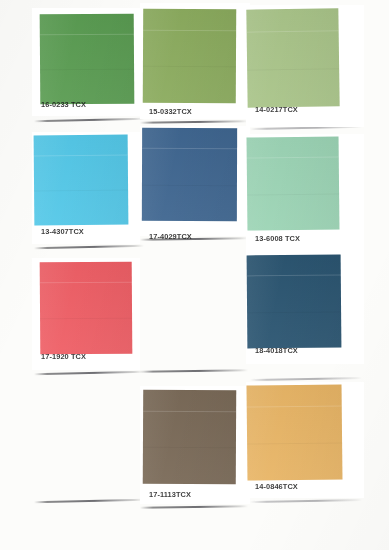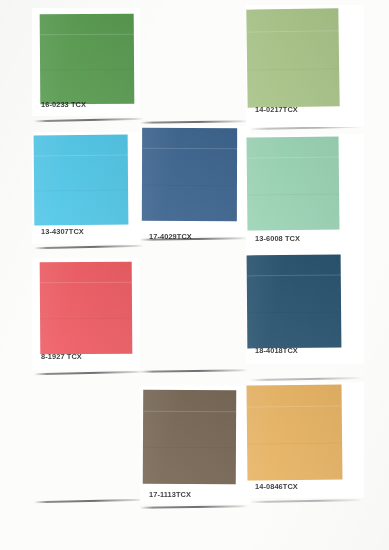--- a/index.html
+++ b/index.html
@@ -96,20 +96,29 @@
     <div class="swatch-card" style="left: 32px; top: 8px; width: 108px; height: 108px;">
       <div class="card-paper"></div>
       <div class="chip" style="left: 8px; top: 6px; width: 94px; height: 90px; background: rgb(90, 156, 82); transform: rotate(-0.4deg);">
         <div class="chip-tex"></div>
         <div class="chip-crease c1"></div>
         <div class="chip-crease c2"></div>
       </div>
       <div class="code-label" style="top: 92px;">16-0233 TCX</div>
     </div>
     <div class="card-shadow" style="left: 140px; top: 121px; width: 108px; transform: rotate(-0.9deg);"></div>
+    <div class="swatch-card" style="left: 140px; top: 3px; width: 110px; height: 116px;">
+      <div class="card-paper"></div>
+      <div class="chip" style="left: 3px; top: 6px; width: 93px; height: 94px; background: rgb(139, 171, 94); transform: rotate(0.3deg);">
+        <div class="chip-tex"></div>
+        <div class="chip-crease c1"></div>
+        <div class="chip-crease c2"></div>
+      </div>
+      <div class="code-label" style="top: 104px;">15-0332TCX</div>
+    </div>
     <div class="card-shadow soft" style="left: 250px; top: 127px; width: 112px; transform: rotate(-1.2deg);"></div>
     <div class="swatch-card" style="left: 246px; top: 5px; width: 118px; height: 122px;">
       <div class="card-paper"></div>
       <div class="chip" style="left: 1px; top: 4px; width: 92px; height: 98px; background: rgb(169, 196, 137); transform: rotate(-0.8deg);">
         <div class="chip-tex"></div>
         <div class="chip-crease c1"></div>
         <div class="chip-crease c2"></div>
       </div>
       <div class="code-label" style="top: 100px;">14-0217TCX</div>
     </div>
@@ -144,21 +153,21 @@
       <div class="code-label" style="top: 100px;">13-6008 TCX</div>
     </div>
     <div class="card-shadow" style="left: 34px; top: 372px; width: 110px; transform: rotate(-1.3deg);"></div>
     <div class="swatch-card" style="left: 32px; top: 258px; width: 108px; height: 112px;">
       <div class="card-paper"></div>
       <div class="chip" style="left: 8px; top: 4px; width: 92px; height: 92px; background: rgb(239, 95, 102); transform: rotate(-0.4deg);">
         <div class="chip-tex"></div>
         <div class="chip-crease c1"></div>
         <div class="chip-crease c2"></div>
       </div>
-      <div class="code-label" style="top: 94px;">8-1927 TCX</div>
+      <div class="code-label" style="top: 94px;">17-1920 TCX</div>
     </div>
     <div class="card-shadow" style="left: 140px; top: 370px; width: 108px; transform: rotate(-0.9deg);"></div>
     <div class="card-shadow soft" style="left: 250px; top: 378px; width: 112px; transform: rotate(-1deg);"></div>
     <div class="swatch-card" style="left: 246px; top: 252px; width: 118px; height: 112px;">
       <div class="card-paper"></div>
       <div class="chip" style="left: 1px; top: 3px; width: 94px; height: 93px; background: rgb(43, 85, 113); transform: rotate(-0.5deg);">
         <div class="chip-tex"></div>
         <div class="chip-crease c1"></div>
         <div class="chip-crease c2"></div>
       </div>

